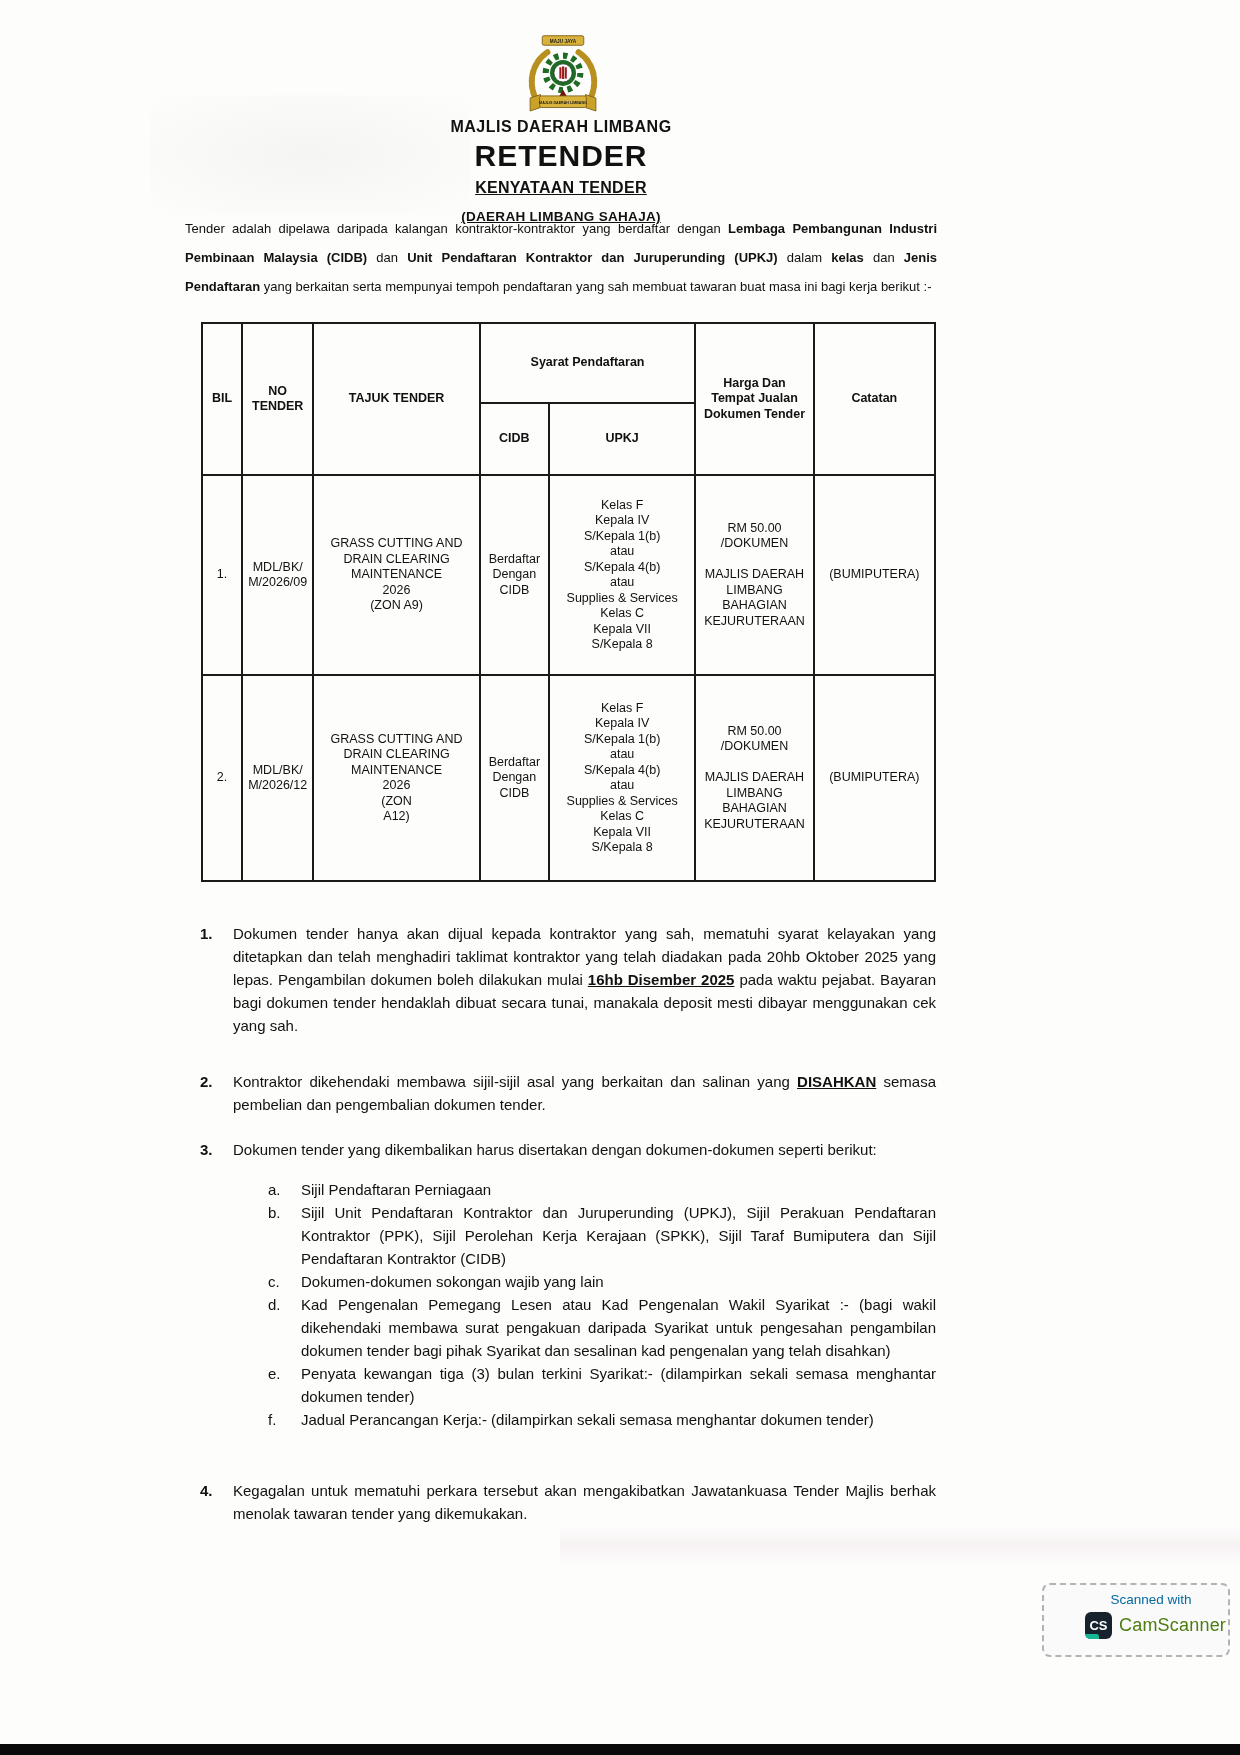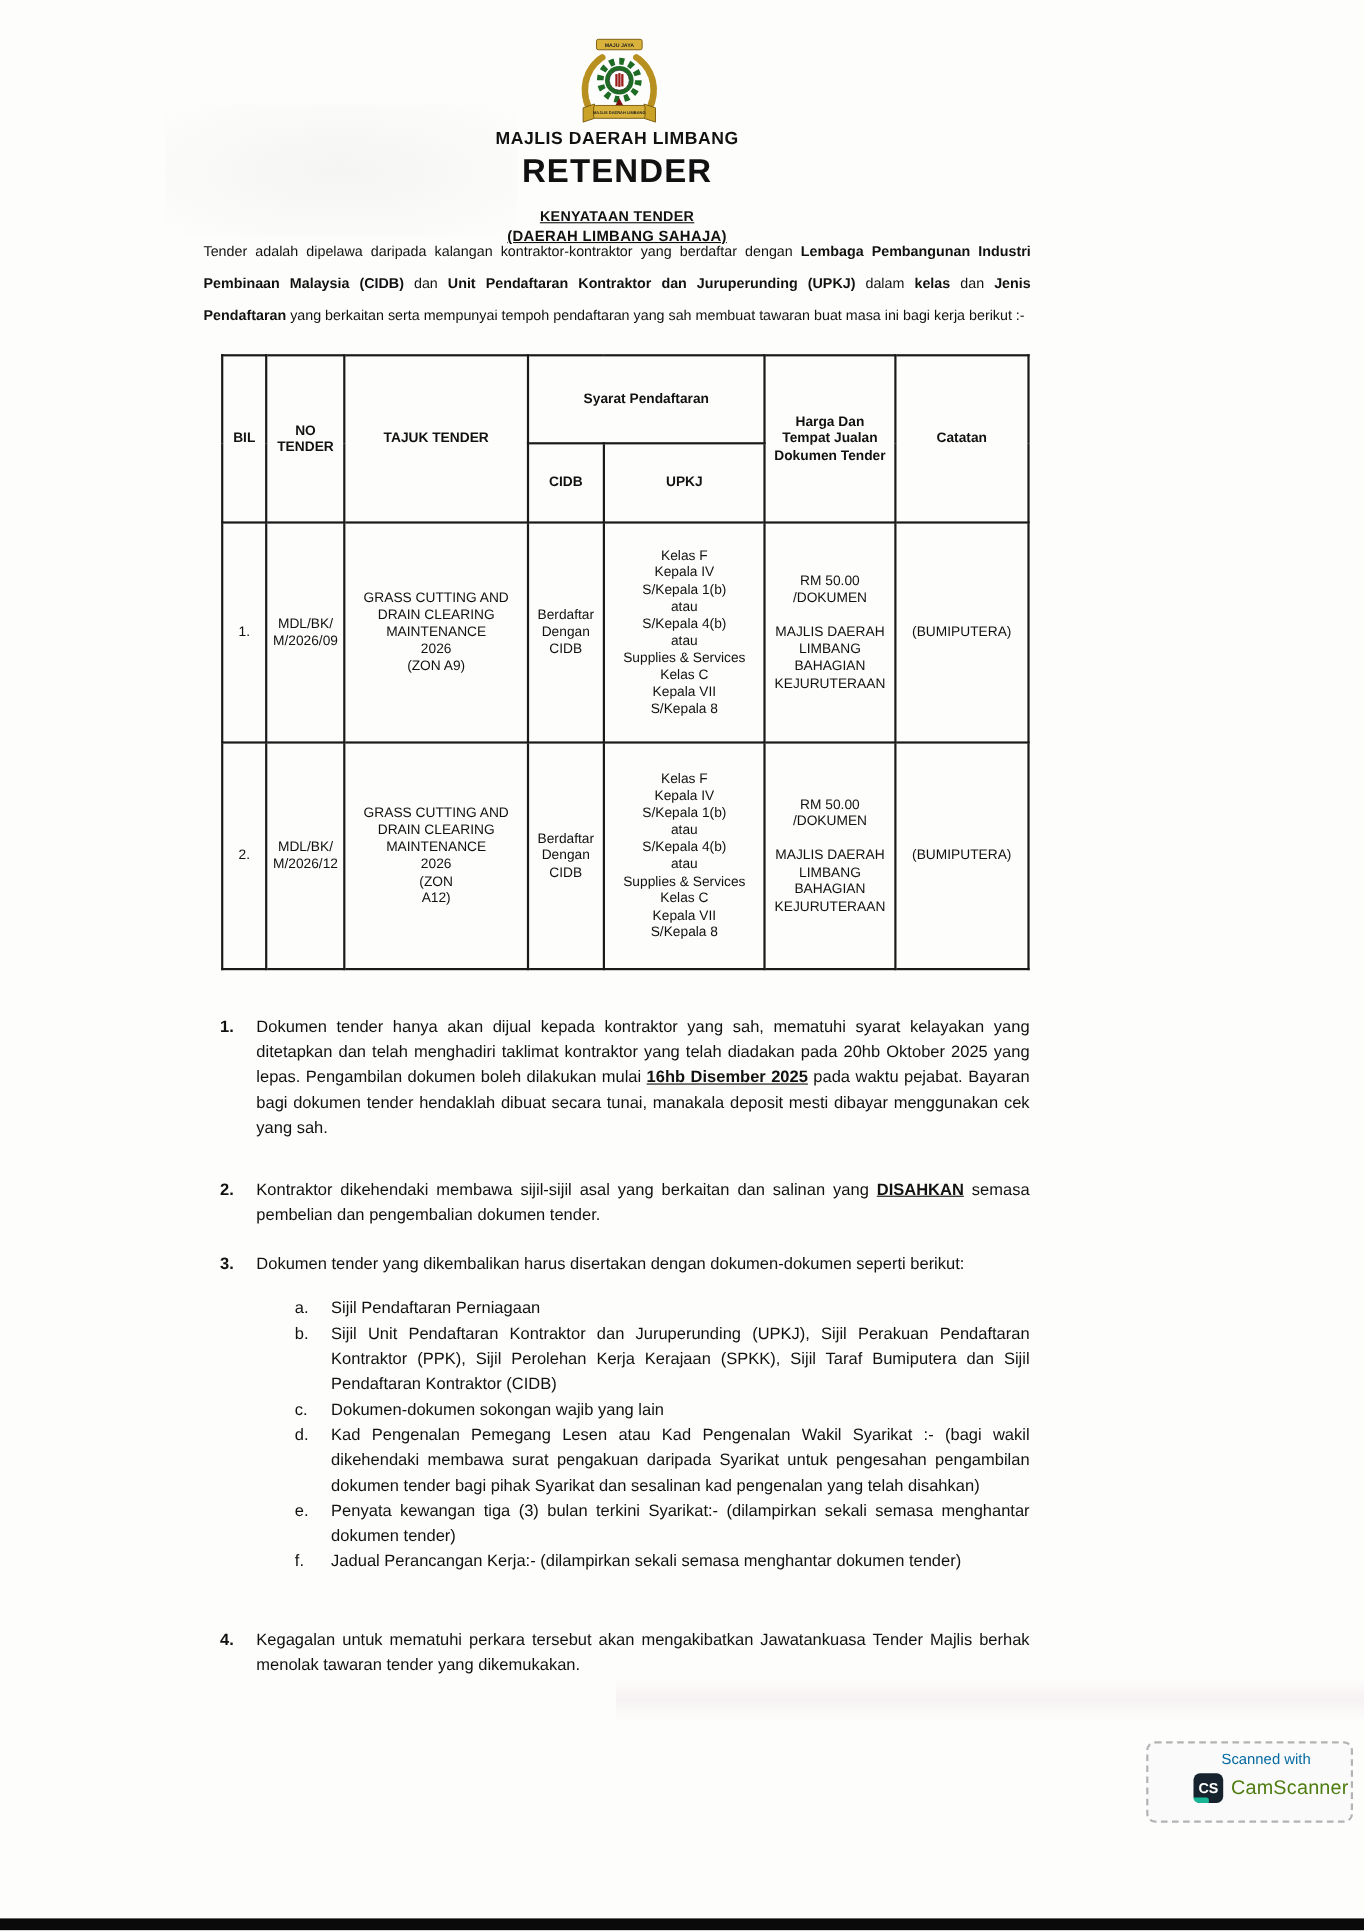--- a/index.html
+++ b/index.html
@@ -10,22 +10,22 @@
   }
   .artifact{position:absolute;pointer-events:none;}
   .artifact.blob{left:150px;top:95px;width:320px;height:120px;
     background:radial-gradient(ellipse at center,rgba(90,90,90,0.05),rgba(0,0,0,0));}
   .artifact.smear{left:560px;top:1525px;width:680px;height:40px;
     background:linear-gradient(to bottom,rgba(0,0,0,0),rgba(190,140,160,0.10),rgba(0,0,0,0));}
   .logo{position:absolute;left:511px;top:34px;}
   .hdr{position:absolute;left:185px;top:118px;width:752px;text-align:center;line-height:1.15;}
   .org{font-size:16px;font-weight:bold;letter-spacing:0.5px;}
   .title{font-size:30px;font-weight:bold;letter-spacing:1px;margin-top:3px;}
-  .sub1{font-size:13px;font-weight:bold;text-decoration:underline;margin-top:16px;letter-spacing:0.3px;}
-  .sub2{font-size:13.5px;font-weight:bold;text-decoration:underline;margin-top:2px;letter-spacing:0.3px;}
+  .sub1{font-size:16px;font-weight:bold;text-decoration:underline;margin-top:5px;letter-spacing:0.3px;}
+  .sub2{font-size:13.5px;font-weight:bold;text-decoration:underline;margin-top:12px;letter-spacing:0.3px;}
   .intro{position:absolute;left:185px;top:214px;width:752px;
     font-size:13px;line-height:29px;text-align:justify;}
   .intro .b{font-weight:bold;}
   table.tender{
     position:absolute;left:201px;top:322px;width:735px;
     border-collapse:collapse;table-layout:fixed;
     font-size:12.5px;line-height:15.5px;
   }
   table.tender th,table.tender td{
     border:2px solid #1a1a1a;text-align:center;vertical-align:middle;

